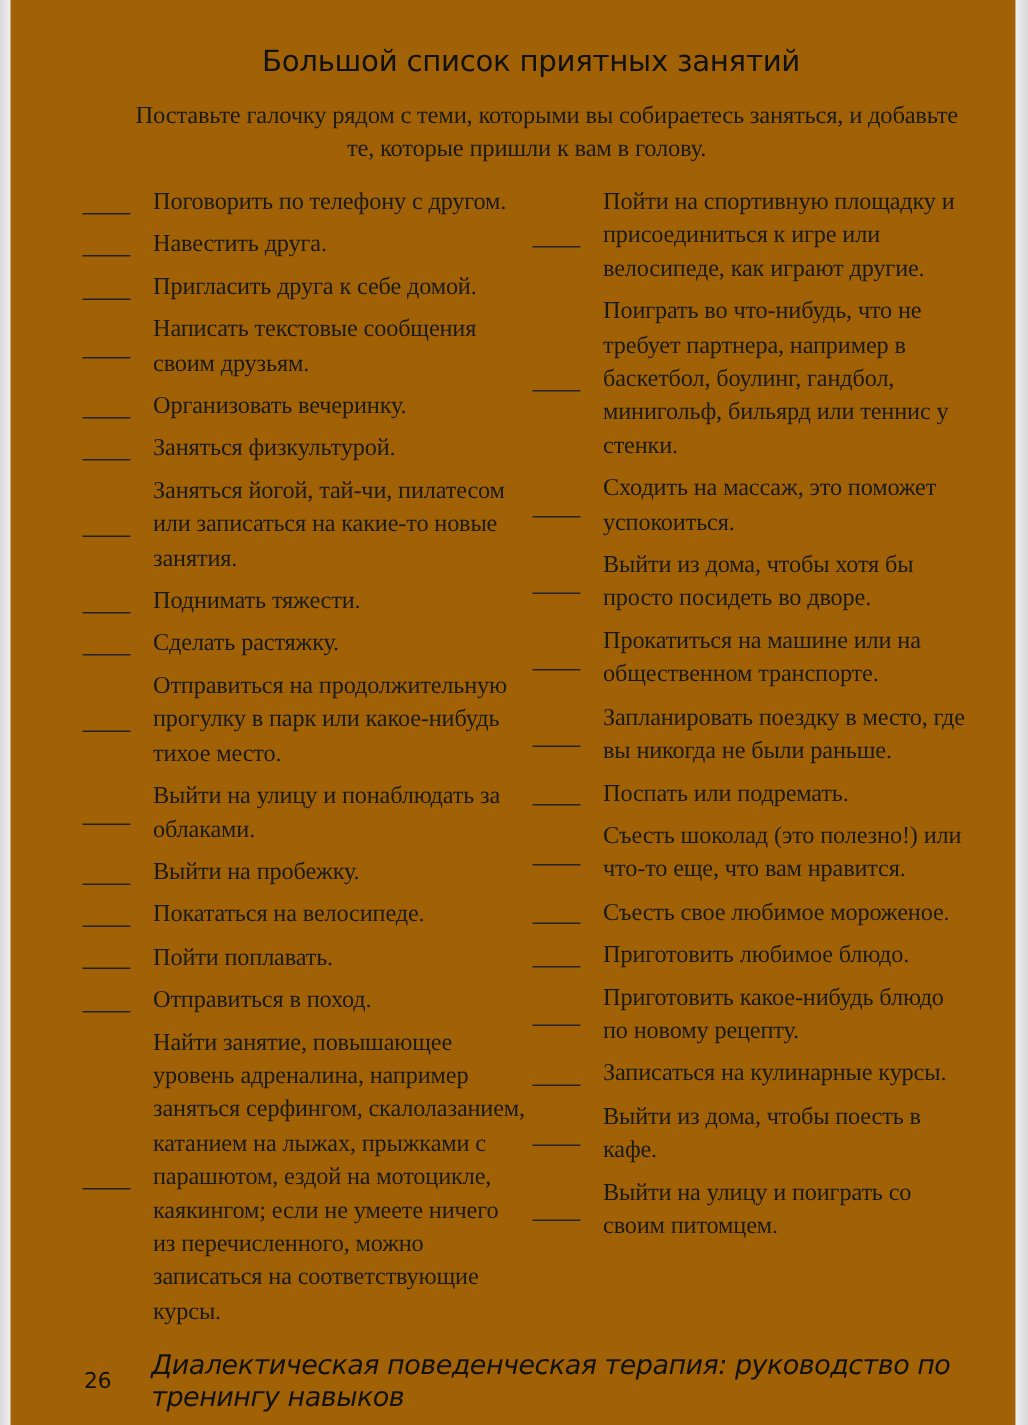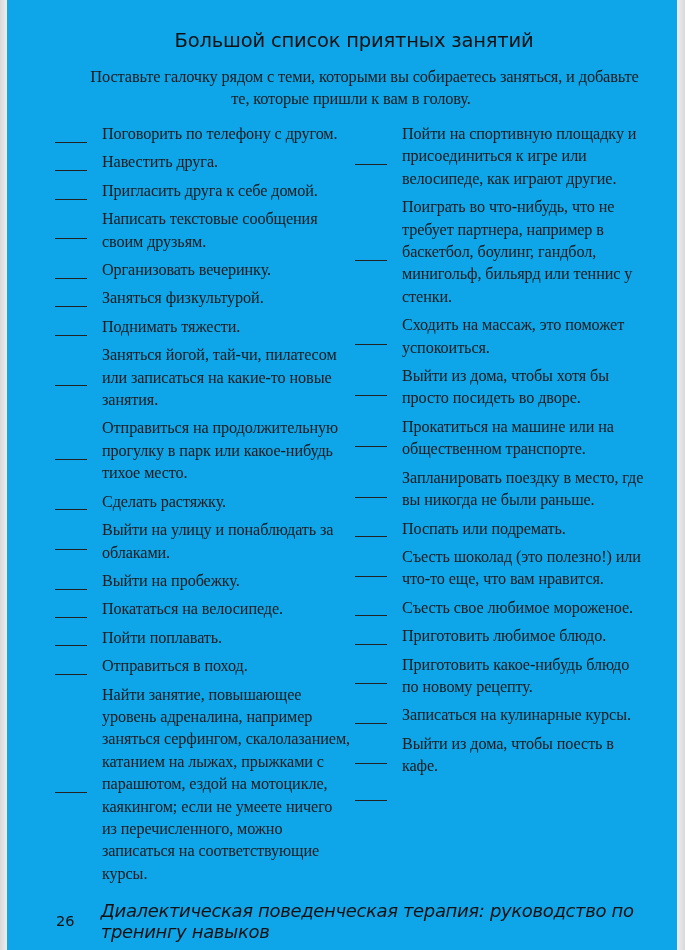--- a/index.html
+++ b/index.html
@@ -18,21 +18,21 @@
     .edge-left {
       position: absolute; left: 0; top: 0; width: 7px; height: 950px;
       background: linear-gradient(to right, #d9d9dc, #eeeef0);
     }
     .edge-right {
       position: absolute; right: 0; top: 0; width: 8px; height: 950px;
       background: linear-gradient(to left, #d9d9dc, #eeeef0);
     }
     .page {
       position: absolute; left: 7px; top: 0; width: 670px; height: 950px;
-      background: #0ea5e9;
+      background: #a16207;
     }
     .title {
       position: absolute;
       left: 0; right: 0;
       top: 29px;
       text-align: center;
       font-family: "DejaVu Sans", "Liberation Sans", sans-serif;
       font-size: 19.5px;
       font-weight: normal;
       color: #111;
@@ -127,33 +127,33 @@
       <div class="item">
     <span class="blank"></span>
     <span class="text">Организовать вечеринку.</span>
   </div>
       <div class="item">
     <span class="blank"></span>
     <span class="text">Заняться физкультурой.</span>
   </div>
       <div class="item">
     <span class="blank"></span>
+    <span class="text">Заняться йогой, тай-чи, пилатесом или записаться на какие-то новые занятия.</span>
+  </div>
+      <div class="item">
+    <span class="blank"></span>
     <span class="text">Поднимать тяжести.</span>
   </div>
       <div class="item">
     <span class="blank"></span>
-    <span class="text">Заняться йогой, тай-чи, пилатесом или записаться на какие-то новые занятия.</span>
+    <span class="text">Сделать растяжку.</span>
   </div>
       <div class="item">
     <span class="blank"></span>
     <span class="text">Отправиться на продолжительную прогулку в парк или какое-нибудь тихое место.</span>
-  </div>
-      <div class="item">
-    <span class="blank"></span>
-    <span class="text">Сделать растяжку.</span>
   </div>
       <div class="item">
     <span class="blank"></span>
     <span class="text">Выйти на улицу и понаблюдать за облаками.</span>
   </div>
       <div class="item">
     <span class="blank"></span>
     <span class="text">Выйти на пробежку.</span>
   </div>
       <div class="item">
@@ -221,20 +221,21 @@
       <div class="item">
     <span class="blank"></span>
     <span class="text">Записаться на кулинарные курсы.</span>
   </div>
       <div class="item">
     <span class="blank"></span>
     <span class="text">Выйти из дома, чтобы поесть в кафе.</span>
   </div>
       <div class="item">
     <span class="blank"></span>
+    <span class="text">Выйти на улицу и поиграть со своим питомцем.</span>
   </div>
     </div>
 
   <div class="footer">
     <span class="page-num">26</span>
     <span class="book-title">Диалектическая поведенческая терапия: руководство по тренингу навыков</span>
   </div>
 </div>
 
 </body></html>

